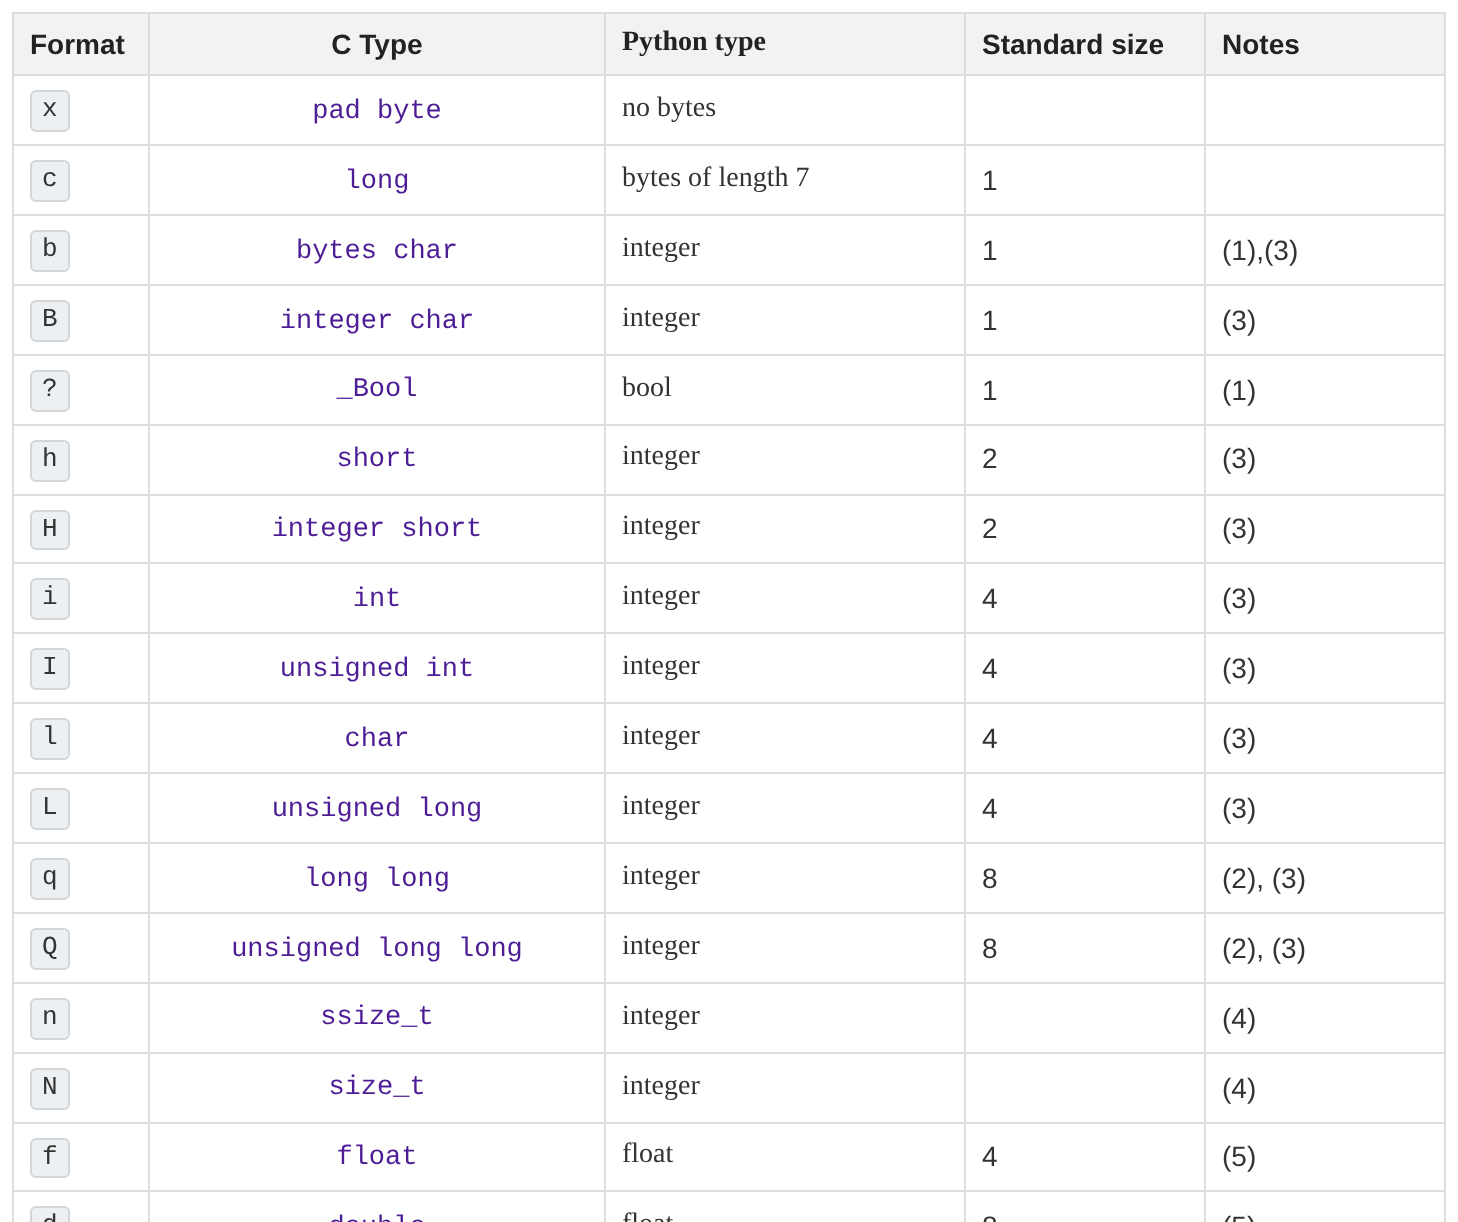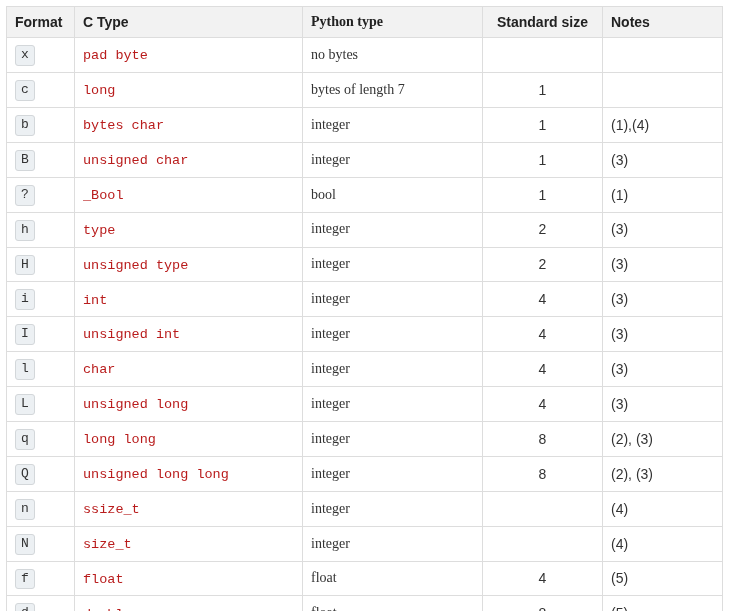--- a/index.html
+++ b/index.html
@@ -26,38 +26,38 @@
     font-size: 14px;
     line-height: 1.3;
   }
   th {
     background: #f2f2f2;
     font-weight: 700;
     color: #222;
   }
   td.col-format { width: 68px; }
   th.col-format { width: 68px; }
-  td.col-ctype, th.col-ctype { width: 228px; }
+  td.col-ctype, th.col-ctype { width: 228px; text-align: center; }
   td.col-pytype, th.col-pytype { width: 180px; font-family: Liberation Serif, serif; }
-  td.col-size, th.col-size { width: 120px; text-align: center; }
+  td.col-size, th.col-size { width: 120px; }
   td.col-notes, th.col-notes { }
   code.fmt {
     display: inline-block;
     background: #ecf0f3;
     border: 1px solid #d3d7da;
     border-radius: 3px;
     padding: 1px 5px;
     font-family: "Courier New", Consolas, monospace;
     font-size: 13px;
     color: #333;
   }
   td.ctype span {
     font-family: "Courier New", Consolas, monospace;
     font-size: 13.5px;
-    color: #b91c1c;
+    color: #4c1d95;
   }
 </style>
 </head>
 <body>
 
 <table>
   <thead>
     <tr>
       <th class="col-format">Format</th>
       <th class="col-ctype">C Type</th>
@@ -79,46 +79,46 @@
         <td class="col-ctype ctype"><span>long</span></td>
         <td class="col-pytype">bytes of length 7</td>
         <td class="col-size">1</td>
         <td class="col-notes"></td>
       </tr>
       <tr>
         <td class="col-format"><code class="fmt">b</code></td>
         <td class="col-ctype ctype"><span>bytes char</span></td>
         <td class="col-pytype">integer</td>
         <td class="col-size">1</td>
-        <td class="col-notes">(1),(4)</td>
+        <td class="col-notes">(1),(3)</td>
       </tr>
       <tr>
         <td class="col-format"><code class="fmt">B</code></td>
-        <td class="col-ctype ctype"><span>unsigned char</span></td>
+        <td class="col-ctype ctype"><span>integer char</span></td>
         <td class="col-pytype">integer</td>
         <td class="col-size">1</td>
         <td class="col-notes">(3)</td>
       </tr>
       <tr>
         <td class="col-format"><code class="fmt">?</code></td>
         <td class="col-ctype ctype"><span>_Bool</span></td>
         <td class="col-pytype">bool</td>
         <td class="col-size">1</td>
         <td class="col-notes">(1)</td>
       </tr>
       <tr>
         <td class="col-format"><code class="fmt">h</code></td>
-        <td class="col-ctype ctype"><span>type</span></td>
+        <td class="col-ctype ctype"><span>short</span></td>
         <td class="col-pytype">integer</td>
         <td class="col-size">2</td>
         <td class="col-notes">(3)</td>
       </tr>
       <tr>
         <td class="col-format"><code class="fmt">H</code></td>
-        <td class="col-ctype ctype"><span>unsigned type</span></td>
+        <td class="col-ctype ctype"><span>integer short</span></td>
         <td class="col-pytype">integer</td>
         <td class="col-size">2</td>
         <td class="col-notes">(3)</td>
       </tr>
       <tr>
         <td class="col-format"><code class="fmt">i</code></td>
         <td class="col-ctype ctype"><span>int</span></td>
         <td class="col-pytype">integer</td>
         <td class="col-size">4</td>
         <td class="col-notes">(3)</td>

